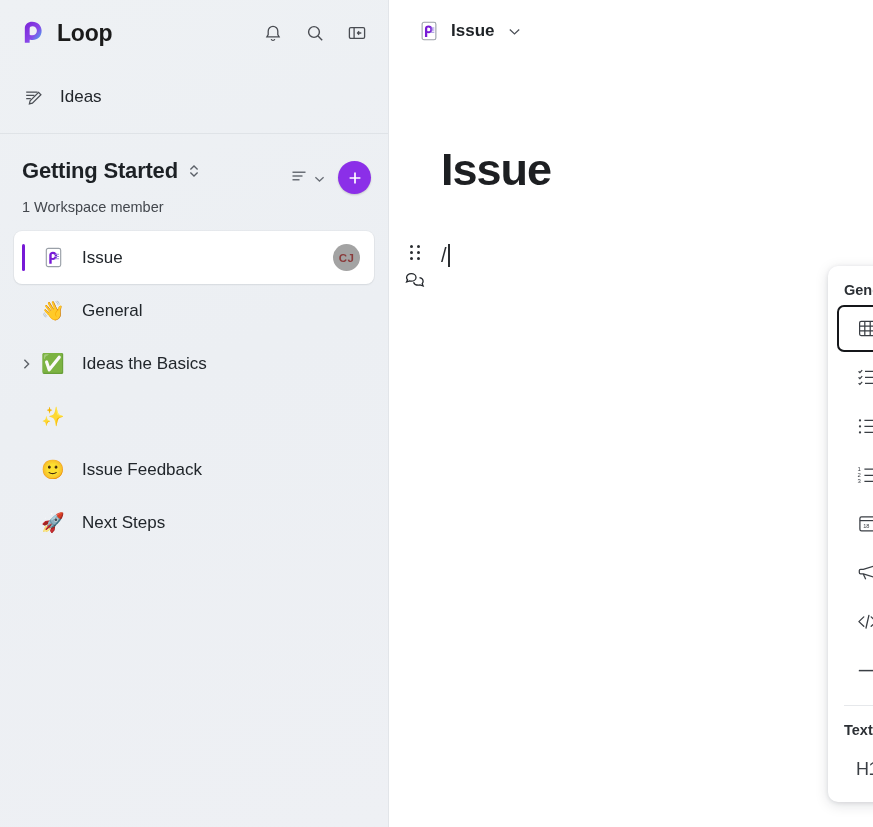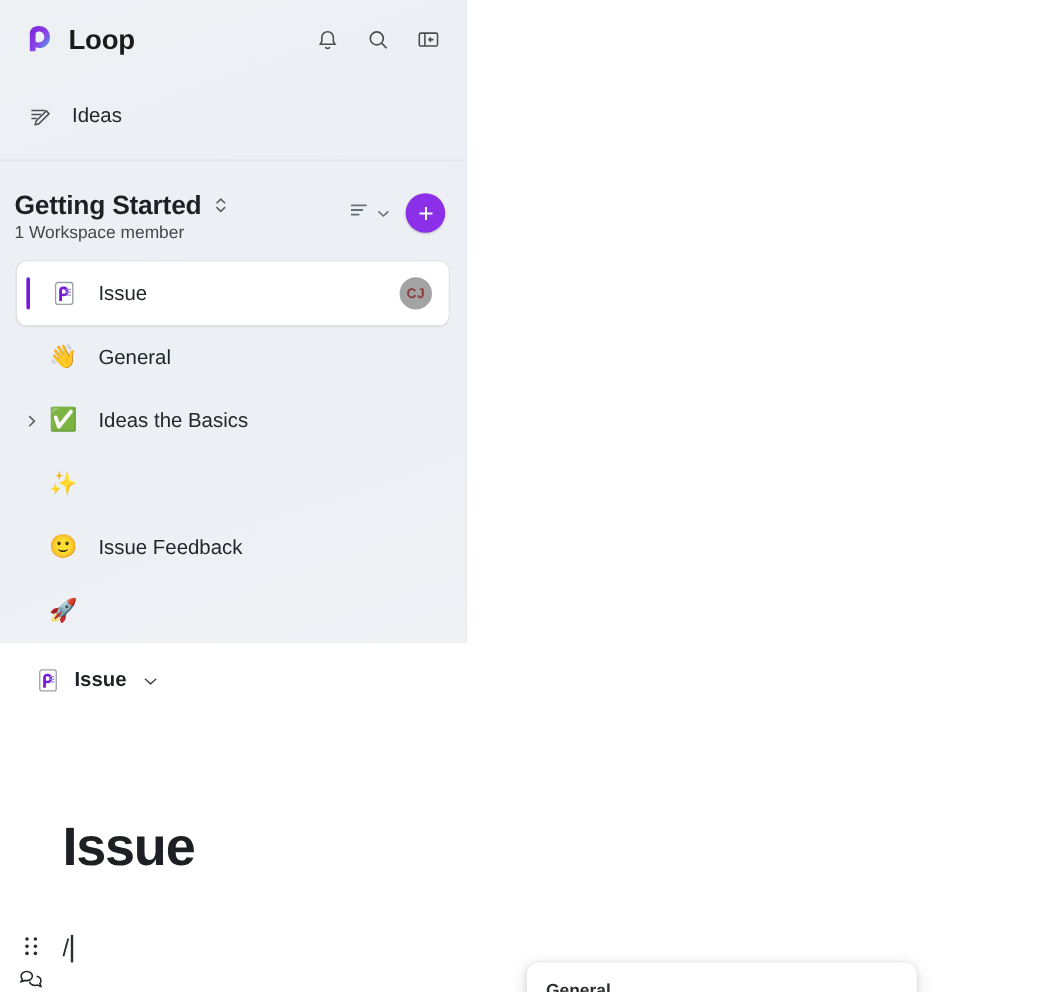--- a/index.html
+++ b/index.html
@@ -2,21 +2,21 @@
 <html><head>
 <meta charset="utf-8">
 <style>
   * { box-sizing: border-box; margin: 0; padding: 0; }
   html, body {
     width: 873px; height: 827px;
     font-family: "Liberation Sans", sans-serif;
     background: #ffffff;
     overflow: hidden;
   }
-  #app { position: relative; width: 873px; height: 678px; display: flex; flex-direction: column; }
+  #app { position: relative; width: 873px; height: 678px; display: flex; }
 
   
   .sidebar {
     width: 389px; height: 827px;
     background: linear-gradient(160deg, #eef1f4 0%, #eceff3 45%, #eef0f4 100%);
     border-right: 1px solid #e2e5e9;
     position: relative;
     flex: 0 0 389px;
   }
   .sb-top {
@@ -40,26 +40,26 @@
   .nav-list { padding: 6px 0 0 0; }
   .nav-row {
     display: flex; align-items: center; gap: 16px;
     height: 50px; padding: 0 20px 0 22px;
     color: #22262b; font-size: 17px; cursor: pointer;
   }
   .nav-ic { width: 22px; height: 22px; display:flex; align-items:center; justify-content:center; color:#4b4f55; }
 
   .sb-divider { height: 1px; background: #dfe3e7; margin: 11px 0 0 0; }
 
-  .ws-head { padding: 24px 17px 0 12px; display: flex; align-items: flex-start; }
+  .ws-head { padding: 24px 17px 0 22px; display: flex; align-items: flex-start; }
   .ws-titles { display: flex; flex-direction: column; }
   .ws-title-row { display: flex; align-items: center; gap: 9px; }
   .ws-title { font-size: 22px; font-weight: bold; color: #1d2125; letter-spacing: -0.2px; }
   .ws-chev { color: #5b6068; display:flex; }
-  .ws-sub { font-size: 14.5px; color: #43474d; margin-top: 2px; }
+  .ws-sub { font-size: 14.5px; color: #43474d; margin-top: 15px; }
   .ws-actions { margin-left: auto; display: flex; align-items: center; gap: 13px; padding-top: 3px; }
   .sort-btn { display: flex; align-items: center; gap: 4px; color: #5b6068; cursor: pointer; }
   .plus-btn {
     width: 33px; height: 33px; border-radius: 50%;
     background: #8b2fe8;
     display: flex; align-items: center; justify-content: center;
     color: #fff; cursor: pointer;
     box-shadow: 0 1px 2px rgba(0,0,0,.18);
   }
 
@@ -290,20 +290,21 @@
         <span class="page-ic">✨</span>
       </div>
 
       <div class="page-row">
         <span class="page-ic">🙂</span>
         <span class="page-label">Issue Feedback</span>
       </div>
 
       <div class="page-row">
         <span class="page-ic">🚀</span>
+        <span class="page-label">Next Steps</span>
       </div>
 
     </div>
   </aside>
 
   <section class="main">
 
     <div class="crumb-bar">
       <div class="crumb">
         <span class="crumb-ic">

